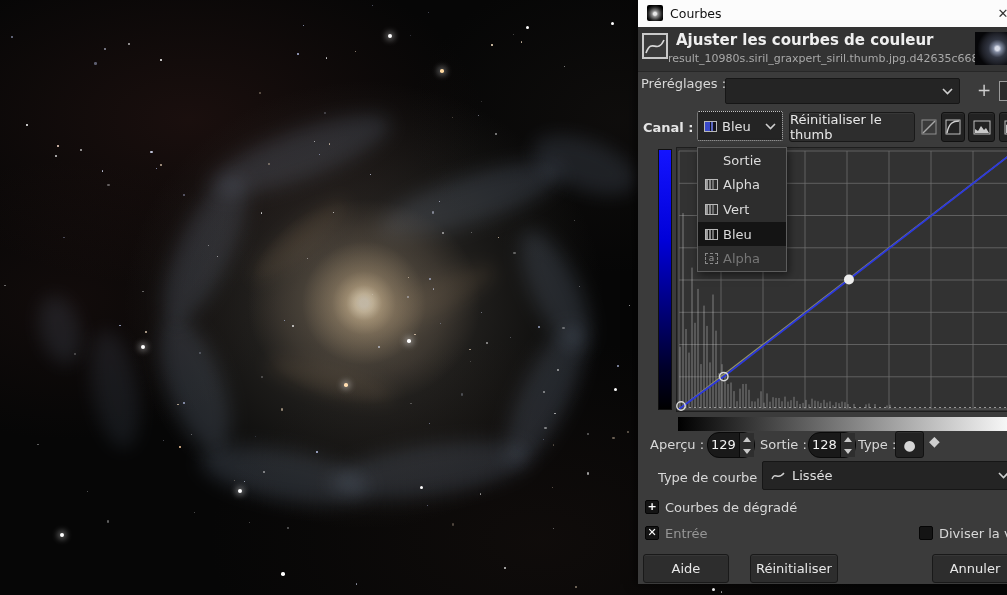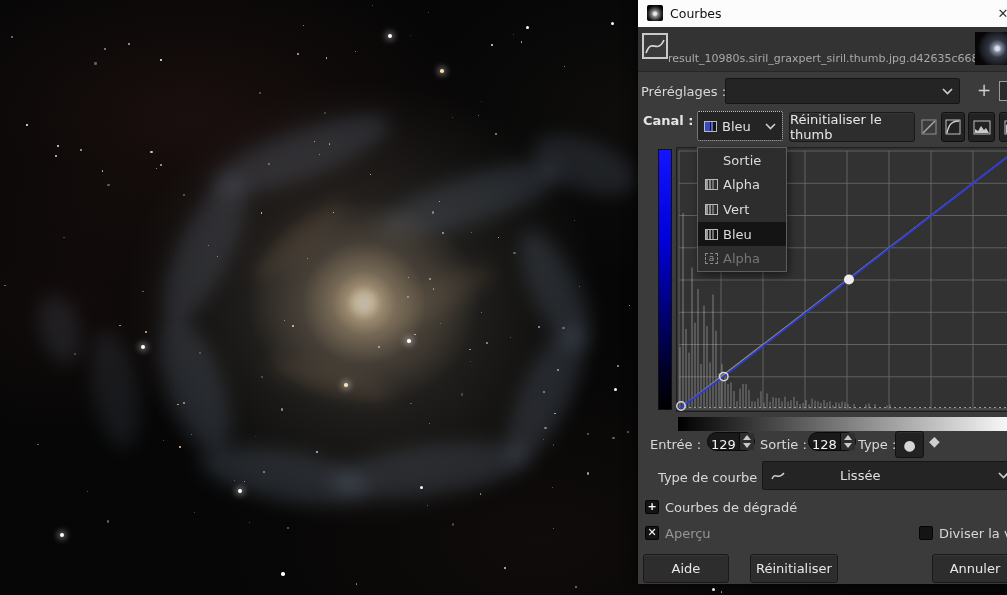--- a/index.html
+++ b/index.html
@@ -54,21 +54,21 @@
     background:linear-gradient(90deg,#9a9a9a 0 2px,transparent 2px 3px,#8a8a8a 3px 5px,transparent 5px 6px,#6f6f6f 6px 8px,transparent 8px);}
   .chan-ic.blue{background:linear-gradient(90deg,#3a49c8 0 5px,transparent 5px 6px,#5a66c0 6px 8px,transparent 8px),#13131c;}
   .alpha-ic{width:13px;height:11px;border:1px dashed #8a8a8a;box-sizing:border-box;color:#9a9a9a;
     font-size:9px;line-height:9px;text-align:center;flex:0 0 auto;}
   .menu{left:59px;top:147px;width:88px;background:#2d2d2d;border:1px solid #5d5d5d;z-index:40;box-shadow:2px 3px 8px rgba(0,0,0,.5);}
   .mi{height:24.6px;display:flex;align-items:center;color:#dcdcdc;}
   .mi .mic{margin-left:7px;margin-right:5px;}
   .mi.noicon span.t{margin-left:25px;}
   .mi.sel{background:#141414;}
   .mi.dis{color:#767676;}
-  .spin{display:flex;background:#191919;border:1px solid #090909;box-sizing:border-box;border-radius:12px;height:19px;}
+  .spin{display:flex;background:#191919;border:1px solid #090909;box-sizing:border-box;border-radius:12px;height:26px;}
   .spin .num{width:31px;text-align:center;line-height:23px;color:#f2f2f2;font-size:13px;}
   .steppers{display:flex;flex-direction:column;width:14px;border-left:1px solid #090909;}
   .steppers div{flex:1;background:#2e2e2e;display:flex;align-items:center;justify-content:center;}
   .tri-up{width:0;height:0;border-left:4px solid transparent;border-right:4px solid transparent;border-bottom:5px solid #c9c9c9;}
   .tri-dn{width:0;height:0;border-left:4px solid transparent;border-right:4px solid transparent;border-top:5px solid #c9c9c9;}
   .cb{width:14px;height:14px;background:#141414;border:1px solid #050505;box-sizing:border-box;border-radius:2px;
       color:#fff;font-size:11px;line-height:12px;text-align:center;font-weight:bold;}
   .vgrad{left:20px;top:149px;width:14px;height:261px;background:linear-gradient(#1414ff,#0000d8 35%,#000028 85%,#000);border:1px solid #101010;box-sizing:border-box;}
   .hgrad{left:40px;top:417px;width:340px;height:14px;background:linear-gradient(90deg,#000,#fff);}
   .cwrap{left:38px;top:147px;width:341px;height:265px;background:#323232;border:1px solid #1e1e1e;box-sizing:border-box;}
@@ -305,35 +305,36 @@
       <div class="abs tb-title">Courbes</div>
       <div class="abs tb-close">✕</div>
     </div>
 
     <div class="abs hdr">
       <div class="abs hdr-icon">
         <svg width="22" height="22" viewBox="0 0 22 22">
             <path d="M2,18 C8,2 13,20 20,5" fill="none" stroke="#d8d8d8" stroke-width="1.6"></path>
           </svg>
       </div>
+      <div class="abs hdr-title">Ajuster les courbes de couleur</div>
       <div class="abs hdr-sub">result_10980s.siril_graxpert_siril.thumb.jpg.d42635c668bb9...</div>
       <div class="abs hdr-thumb"></div>
     </div>
 
-    <div class="abs lbl" style="left:3px;top:84px;">Préréglages :</div>
+    <div class="abs lbl" style="left:3px;top:76px;">Préréglages :</div>
     <div class="abs combo" style="left:87px;top:78px;width:235px;height:26px;padding:0 6px;">
       <span style="flex:1;"></span>
       <svg class="chev" viewBox="0 0 11 7">
           <polyline points="1,1 5.5,5.5 10,1" fill="none" stroke="#cfcfcf" stroke-width="1.6"></polyline>
         </svg>
     </div>
     <div class="abs" style="left:335px;top:78px;width:22px;height:26px;text-align:center;line-height:25px;font-size:17px;color:#cfcfcf;">+</div>
     <div class="abs" style="left:361px;top:81px;width:30px;height:20px;border:1px solid #9a9a9a;box-sizing:border-box;background:#2c2c2c;"></div>
 
-    <div class="abs lbl bold" style="left:5px;top:113px;">Canal :</div>
+    <div class="abs lbl bold" style="left:5px;top:120px;">Canal :</div>
     <div class="abs combo focus" style="left:59px;top:111px;width:86px;height:30px;padding:0 6px;gap:5px;">
       <span class="chan-ic blue"></span>
       <span style="flex:1;">Bleu</span>
       <svg class="chev" viewBox="0 0 11 7">
           <polyline points="1,1 5.5,5.5 10,1" fill="none" stroke="#cfcfcf" stroke-width="1.6"></polyline>
         </svg>
     </div>
     <div class="abs btn" style="left:151px;top:112px;width:126px;height:30px;">Réinitialiser le thumb</div>
     <div class="abs" style="left:283px;top:119px;width:16px;height:16px;">
       <svg width="16" height="16" viewBox="0 0 16 16">
@@ -470,21 +471,21 @@
       <div class="mi sel">
           <span class="mic chan-ic"></span>
           <span class="t">Bleu</span>
         </div>
       <div class="mi dis">
           <span class="mic alpha-ic">a</span>
           <span class="t">Alpha</span>
         </div>
     </div>
 
-    <div class="abs lbl" style="left:12px;top:437px;">Entrée :</div>
+    <div class="abs lbl" style="left:12px;top:437px;">Aperçu :</div>
     <div class="abs spin" style="left:69px;top:432px;">
       <div class="num">129</div>
       <div class="steppers">
           <div>
             <span class="tri-up"></span>
           </div>
           <div>
             <span class="tri-dn"></span>
           </div>
         </div>
@@ -503,31 +504,31 @@
     </div>
     <div class="abs lbl" style="left:220px;top:437px;">Type :</div>
     <div class="abs btn pressed" style="left:257px;top:431px;width:29px;height:27px;font-size:14px;color:#d6d6d6;">●</div>
     <div class="abs" style="left:291px;top:433px;font-size:14px;color:#cfcfcf;">◆</div>
 
     <div class="abs lbl" style="left:20px;top:470px;">Type de courbe :</div>
     <div class="abs combo" style="left:124px;top:461px;width:256px;height:29px;padding:0 8px;gap:7px;">
       <svg width="14" height="10" viewBox="0 0 14 10">
           <path d="M1,8 C4,0 7,10 13,2" fill="none" stroke="#cfcfcf" stroke-width="1.4"></path>
         </svg>
-      <span style="flex:1;margin-left:48px;">Lissée</span>
+      <span style="flex:1;">Lissée</span>
       <svg class="chev" viewBox="0 0 11 7">
           <polyline points="1,1 5.5,5.5 10,1" fill="none" stroke="#cfcfcf" stroke-width="1.6"></polyline>
         </svg>
     </div>
 
     <div class="abs cb" style="left:7px;top:500px;">+</div>
     <div class="abs lbl" style="left:27px;top:500px;">Courbes de dégradé</div>
 
     <div class="abs cb" style="left:7px;top:526px;">✕</div>
-    <div class="abs lbl dim" style="left:27px;top:526px;">Aperçu</div>
+    <div class="abs lbl dim" style="left:27px;top:526px;">Entrée</div>
     <div class="abs cb" style="left:281px;top:526px;"></div>
     <div class="abs lbl" style="left:301px;top:526px;white-space:nowrap;">Diviser la vue</div>
 
     <div class="abs btn abtn" style="left:5px;top:554px;width:86px;height:29px;">Aide</div>
     <div class="abs btn abtn" style="left:112px;top:554px;width:88px;height:29px;">Réinitialiser</div>
     <div class="abs btn abtn" style="left:294px;top:554px;width:86px;height:29px;">Annuler</div>
   </div>
 </div>
 
 </body></html>

